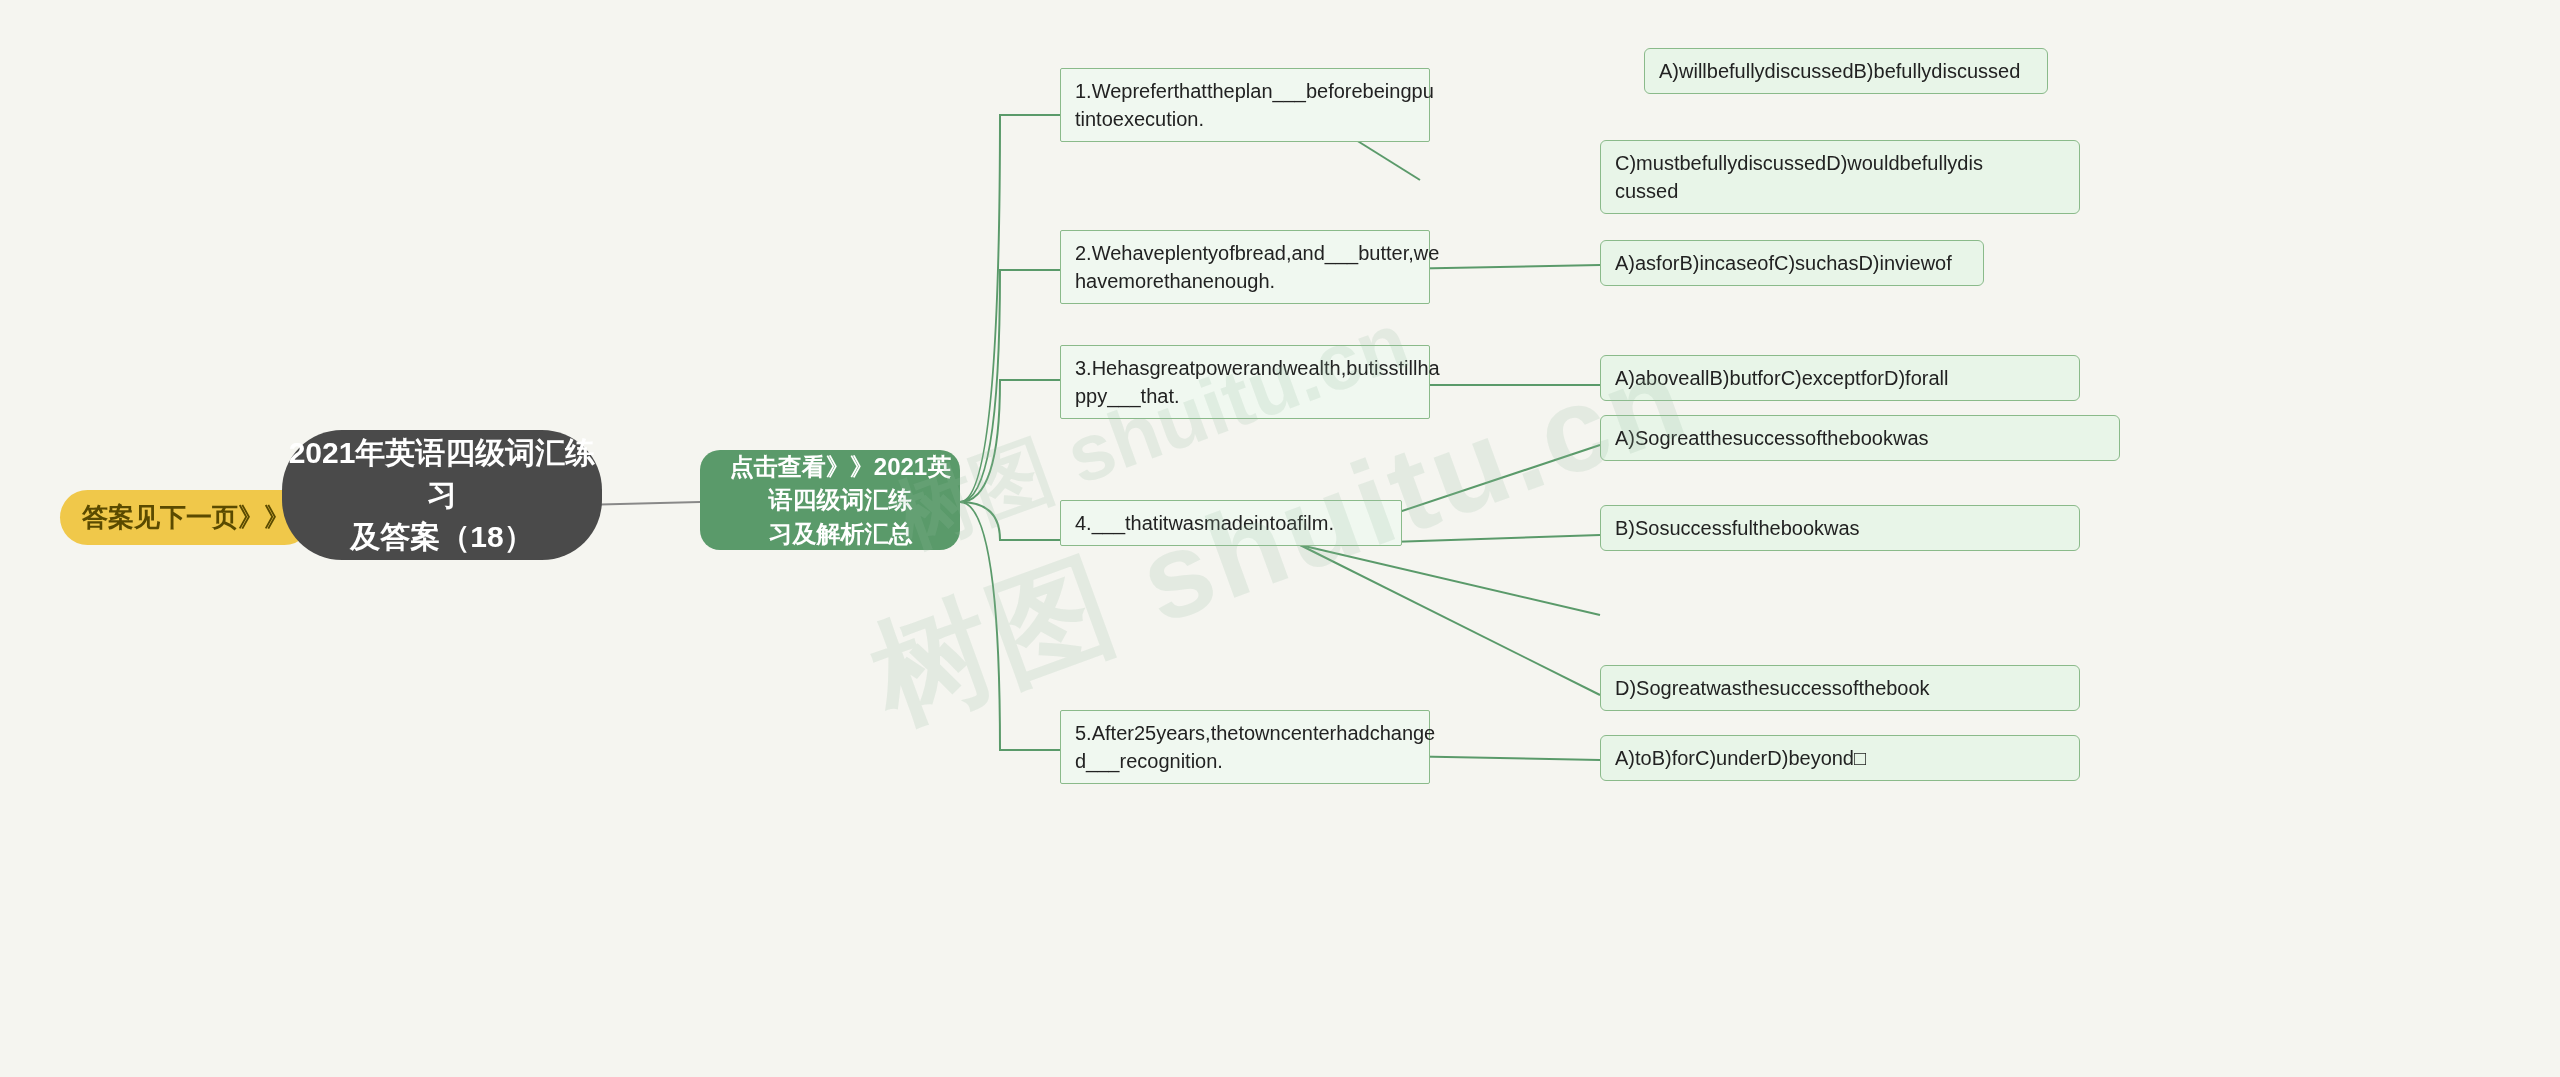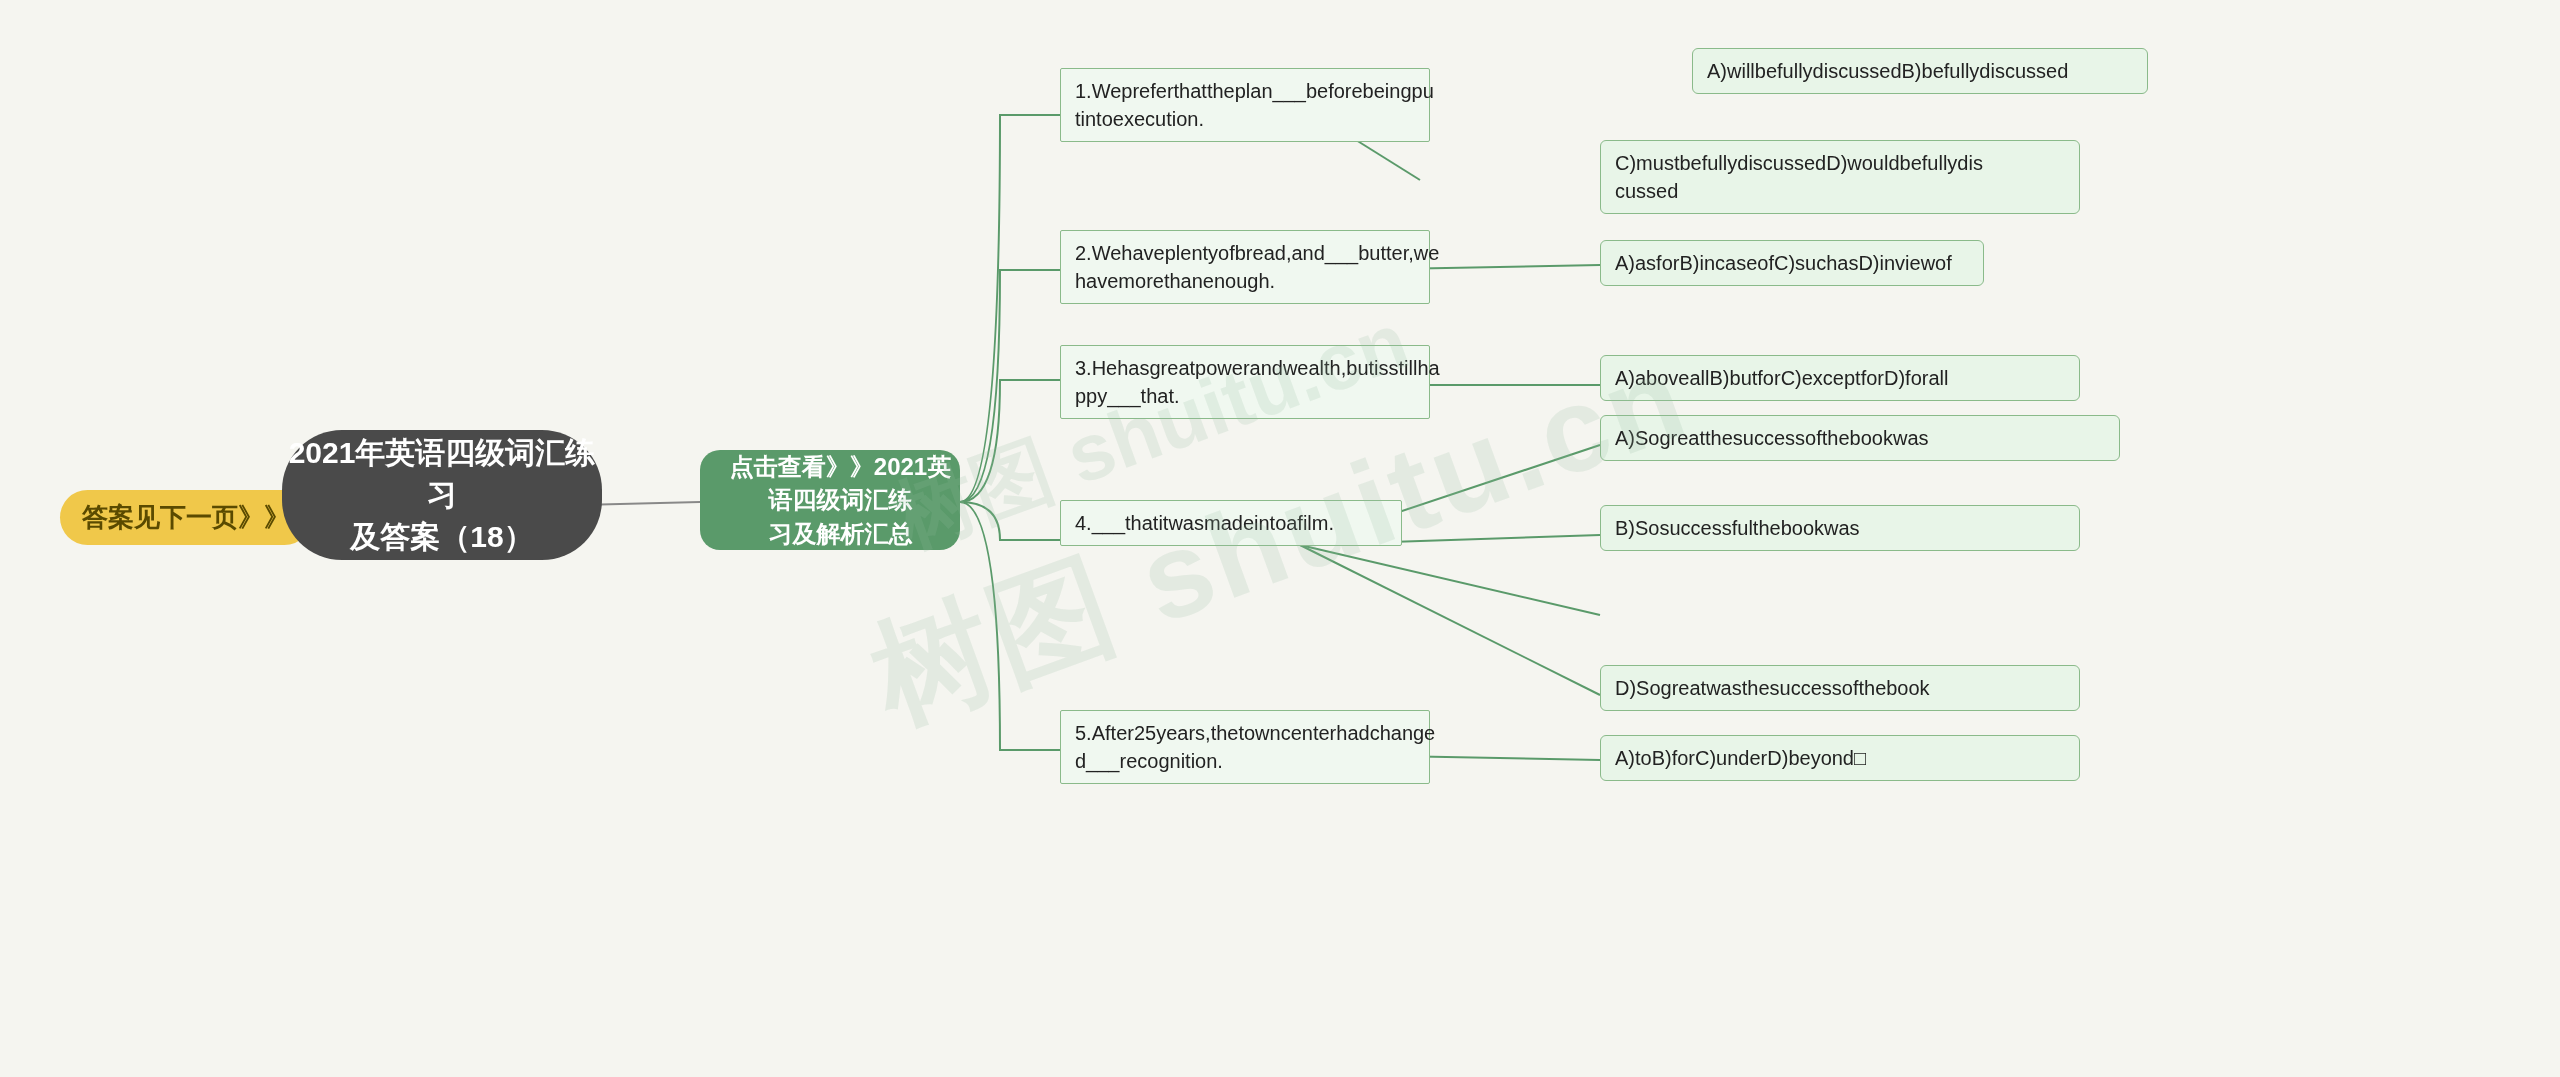--- a/index.html
+++ b/index.html
@@ -185,21 +185,21 @@
 
   <div class="middle-node">
     <span style="white-space:pre-line; font-size:24px;padding-left:21px;">点击查看》》2021英语四级词汇练
 习及解析汇总</span>
   </div>
 
   <div class="question-box" style="left:1060px; top:68px; width:370px;">
     <span>1.Wepreferthattheplan___beforebeingpu<br>tintoexecution.</span>
   </div>
 
-  <div class="option-box" style="left:1692px; top:48px; width:456px;">
+  <div class="option-box" style="left:1644px; top:48px; width:404px;">
     <span>A)willbefullydiscussedB)befullydiscussed</span>
   </div>
   <div class="option-box" style="left:1600px; top:140px; width:480px;">
     <span>C)mustbefullydiscussedD)wouldbefullydis<br>cussed</span>
   </div>
 
   <div class="question-box" style="left:1060px; top:230px; width:370px;">
     <span>2.Wehaveplentyofbread,and___butter,we<br>havemorethanenough.</span>
   </div>
 

